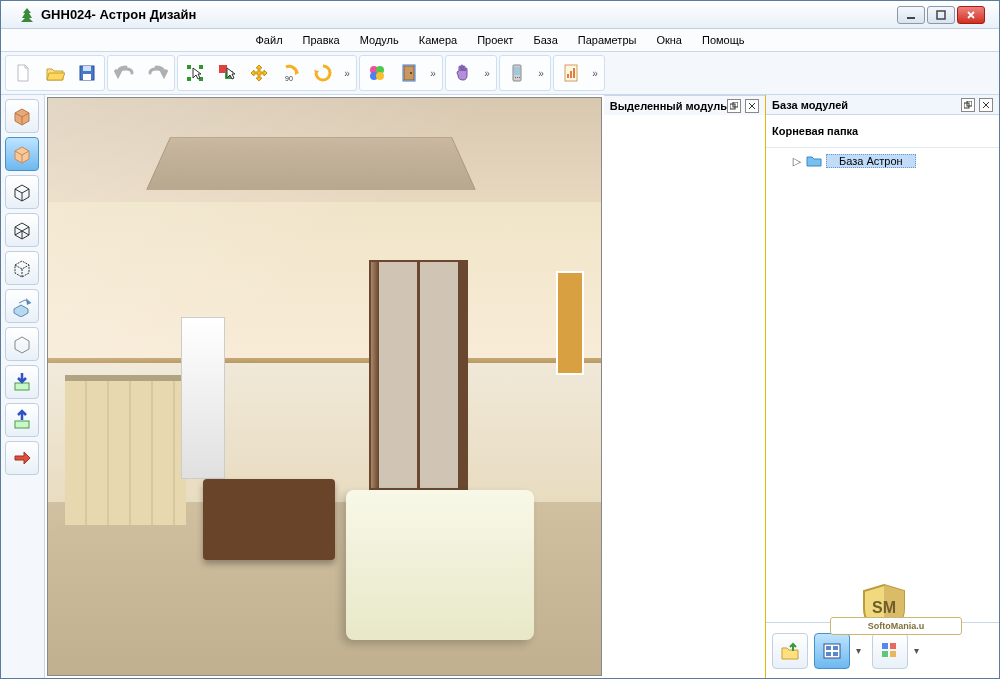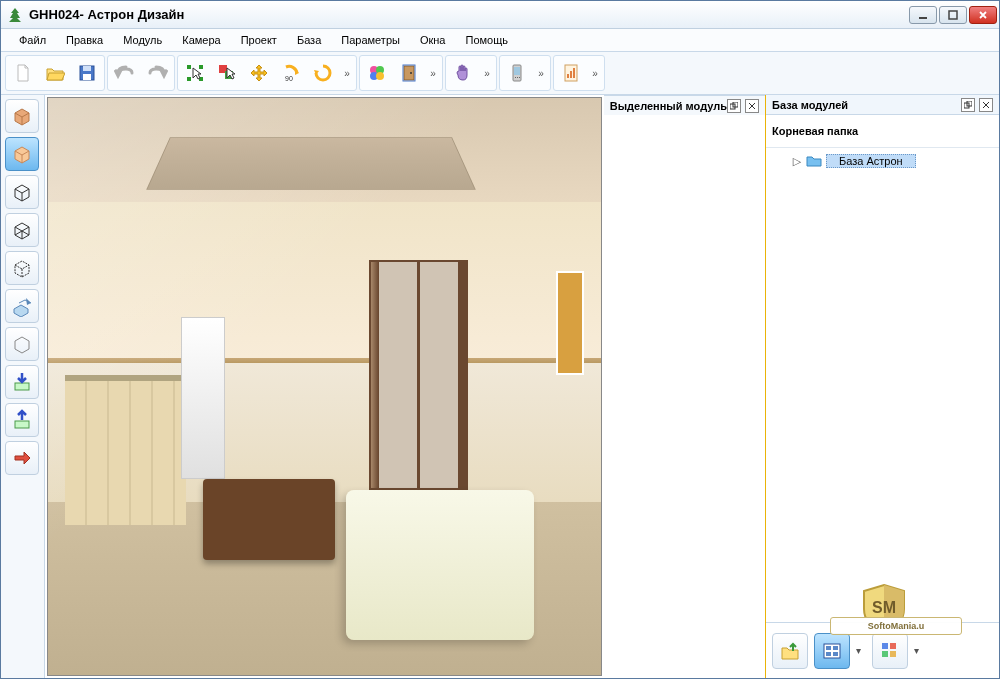--- a/index.html
+++ b/index.html
@@ -13,21 +13,21 @@
   border: 1px solid #5a7aa0;
 }
 
 
 .titlebar {
   height: 28px;
   display: flex;
   align-items: center;
   background: linear-gradient(#fff, #e8f0f8);
   border-bottom: 1px solid #c0d0e0;
-  padding: 0 0;
+  padding: 0 12px;
 }
 .titlebar .app-icon {
   width: 16px; height: 16px;
   margin: 0 6px;
   display: flex; align-items: center; justify-content: center;
 }
 .titlebar .title {
   font-size: 13px;
   font-weight: bold;
   color: #000;
@@ -45,20 +45,21 @@
 .win-btn.close { background: linear-gradient(#f08080, #d03020); border-color: #a02010; color: #fff; }
 .win-btn svg { display: block; }
 
 
 .menubar {
   height: 22px;
   display: flex;
   align-items: center;
   padding: 8px 8px;
   background: #fafcfe;
+  justify-content: center;
 }
 .menubar .menu-item {
   padding: 2px 10px;
   cursor: pointer;
   color: #000;
 }
 
 
 .toolbar {
   height: 44px;

